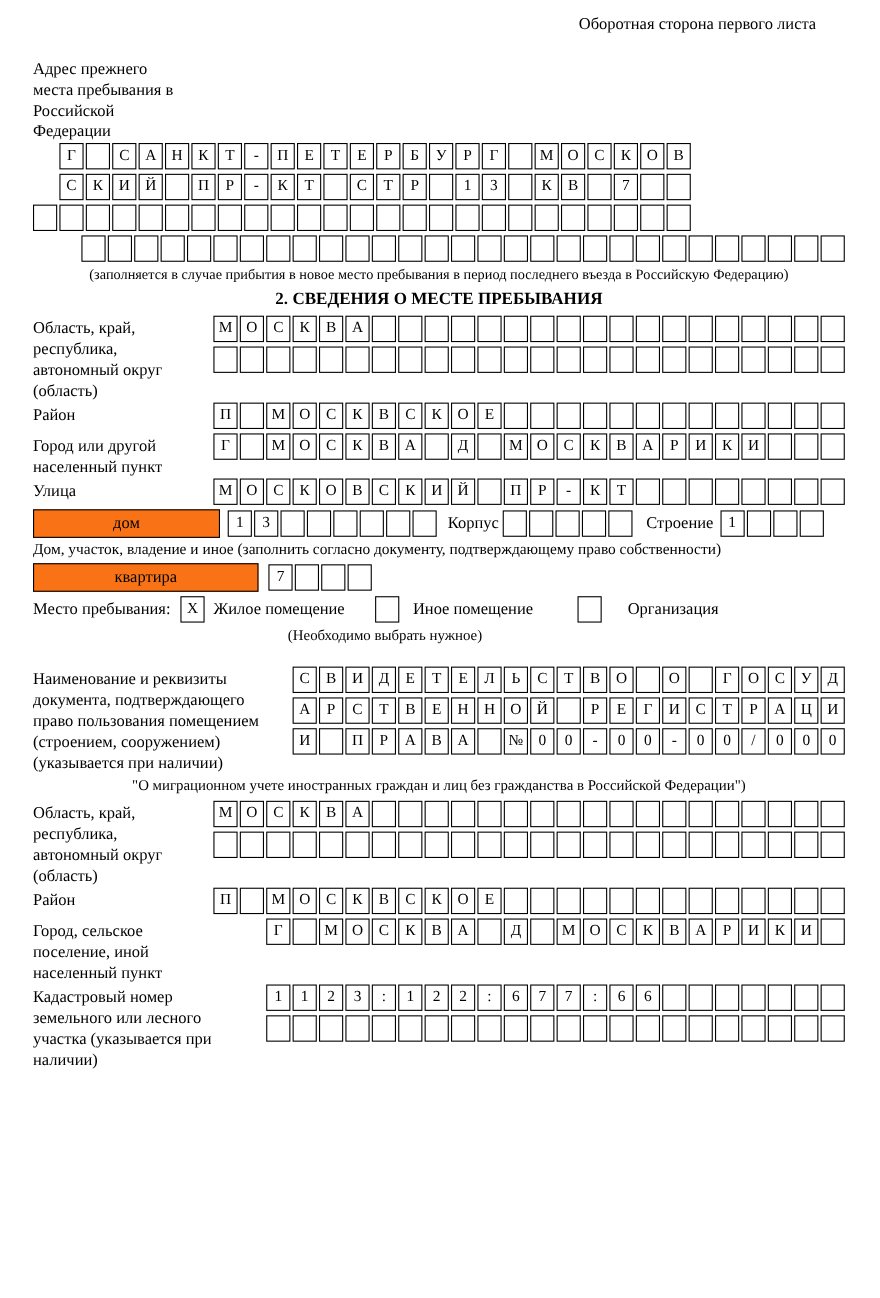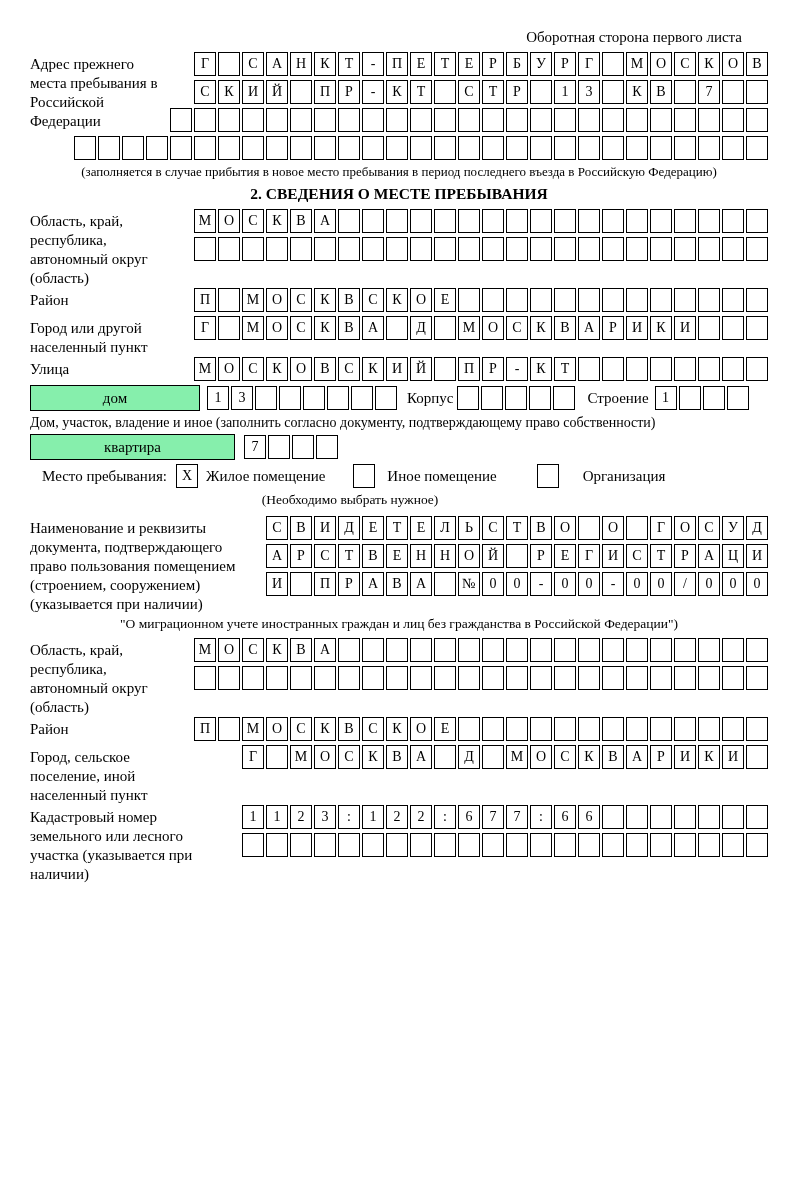--- a/index.html
+++ b/index.html
@@ -1,47 +1,47 @@
 <!DOCTYPE html>
 <html lang="ru"><head>
 <meta charset="utf-8">
 <style>
   html,body{margin:0;padding:0;background:#fff;}
   body{
     width:800px;height:1180px;
     font-family:"Liberation Serif","DejaVu Serif",serif;
     color:#000;position:relative;overflow:hidden;
   }
-  .page{padding:29px 32px 0 30px;}
+  .page{padding:14px 32px 0 30px;}
   .hdr-note{text-align:right;font-size:15px;padding-right:26px;}
   .field{display:flex;align-items:flex-start;}
   .field .lbl{font-size:15px;line-height:19px;flex:0 0 auto;padding-top:3px;}
   .field .rows{flex:1 1 auto;min-width:0;}
   .cellrow{display:flex;gap:2px;justify-content:flex-end;margin-bottom:4px;}
   .cell{
     width:20px;height:22px;border:1.5px solid #000;box-sizing:content-box;
     display:flex;align-items:center;justify-content:center;
     font-size:14px;line-height:1;flex:0 0 auto;background:#fff;
   }
   .caption{font-size:13px;text-align:center;margin:2px 0 2px 0;}
   .caption-left{font-size:14px;text-align:left;margin:1px 0 3px 0;}
   .sec-title{font-size:15.5px;font-weight:bold;text-align:center;margin:5px 0 6px 0;}
   .inline-row{display:flex;align-items:center;margin-bottom:4px;}
   .wide-box{
     border:1.5px solid #000;height:24px;display:flex;align-items:center;justify-content:center;
-    font-size:15px;flex:0 0 auto;background:#86efac;
+    font-size:15px;flex:0 0 auto;background:#f97316;
   }
   .minitext{font-size:15px;line-height:19px;}
   .cells-inline{display:flex;gap:2px;flex:0 0 auto;}
   .choose-note{font-size:13.5px;text-align:center;width:380px;margin-left:130px;margin-bottom:4px;}
   .fact-note{font-size:13.5px;text-align:center;line-height:19px;}
   .stamp-wrap{margin-top:4px;}
   .stamp-box{margin-left:365px;width:352px;height:174px;border:2px solid #000;background:#fff;}
   .stamp-caption{margin-left:348px;width:420px;text-align:center;font-size:13.5px;line-height:18px;margin-top:4px;}
-  .mt2{margin-top:2px;margin-left:12px;} .mt4{margin-top:8px;} .mt6{margin-top:6px;}
+  .mt2{margin-top:2px;} .mt4{margin-top:20px;} .mt6{margin-top:20px;flex-direction:column;}
 </style>
 </head>
 <body>
 
 <div class="page">
 
   <div class="hdr-note">Оборотная сторона первого листа</div>
 
   <div class="field mt6">
     <div class="lbl" style="width:142px;">Адрес прежнего места пребывания в Российской Федерации</div>

